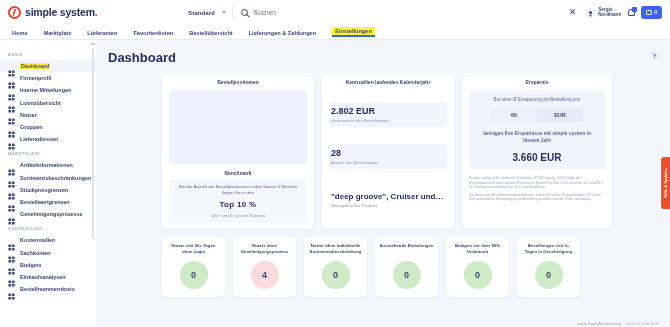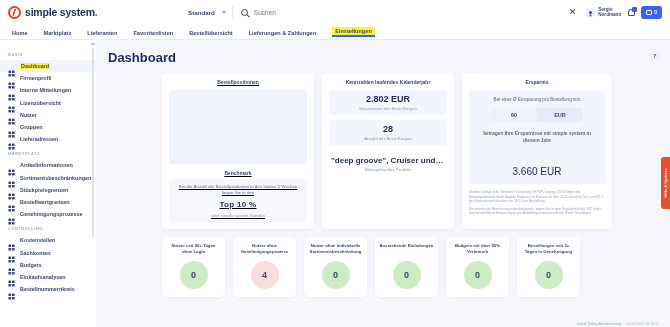--- a/index.html
+++ b/index.html
@@ -69,46 +69,46 @@
   .main{flex:1;position:relative;padding:8px 12px 0 10px;overflow:hidden;}
   .ptitle{font-size:13px;font-weight:bold;color:#1f2b5b;margin:2px 0 8px 2px;}
   .helpbtn{position:absolute;right:11px;top:11px;width:9px;height:9px;border-radius:2px;background:#eef1f9;display:flex;align-items:center;justify-content:center;cursor:pointer;}
   .helpbtn span{font-size:5px;color:#3a4673;font-weight:bold;}
 
   .row{display:flex;gap:8px;padding-left:56px;}
   .card{background:#fff;border-radius:5px;padding:6px 7px;box-shadow:0 1px 3px rgba(31,43,91,.05);}
   .c-title{font-size:5px;font-weight:bold;color:#3a4673;text-align:center;margin-bottom:5px;}
 
   
-  .card1{width:152px;text-decoration:underline;}
+  .card1{width:152px;}
   .chartbox{background:#eef2fd;border-radius:4px;height:74px;}
   .bm-title{font-size:5px;font-weight:bold;color:#3a4673;text-align:center;margin:6px 0 3px;}
   .bmbox{background:#f5f7fd;border-radius:4px;padding:5px 6px;text-align:center;}
   .bm-l1{font-size:4.4px;color:#5c6894;line-height:6px;}
   .bm-top{font-size:8px;font-weight:bold;color:#1f2b5b;margin:4px 0 4px;letter-spacing:.3px;}
   .bm-l2{font-size:4.4px;color:#8d96b5;}
 
   
   .card2{width:132px;display:flex;flex-direction:column;}
-  .kpi{background:#f2f5fd;border-radius:4px;padding:4px 2px;text-align:center;margin-bottom:5px;}
+  .kpi{background:#f2f5fd;border-radius:4px;padding:4px 2px;text-align:left;margin-bottom:5px;margin-top:12px;}
   .kpi-v{font-size:9px;font-weight:bold;color:#1f2b5b;}
   .kpi-l{font-size:4.4px;color:#8d96b5;margin-top:2px;}
   .kpi-last{padding:6px 2px 2px;background:transparent;}
   .kpi-prod{font-size:8px;font-weight:bold;color:#1f2b5b;white-space:nowrap;overflow:hidden;text-overflow:ellipsis;}
 
   
   .card3{width:150px;}
   .ersbox{background:#f2f5fd;border-radius:4px;padding:7px 8px;text-align:center;}
   .ers-l1{font-size:4.6px;color:#5c6894;}
   .ers-inputrow{display:flex;justify-content:center;margin:6px 0 8px;}
   .ers-inputgrp{display:flex;background:#e7ebf8;border-radius:3px;overflow:hidden;width:92px;}
   .ers-input{width:50%;border:0;outline:0;background:#eef1fa;font-family:inherit;font-size:5.5px;font-weight:bold;color:#3a4673;text-align:center;padding:4px 0;}
   .ers-unit{width:50%;font-size:5.5px;font-weight:bold;color:#3a4673;text-align:center;padding:4px 0;}
   .ers-l2{font-size:4.8px;color:#5c6894;font-weight:bold;line-height:7px;}
-  .ers-v{font-size:10px;font-weight:normal;color:#1f2b5b;margin-top:22px;}
+  .ers-v{font-size:10px;font-weight:bold;color:#1f2b5b;margin-top:8px;}
   .fine{font-size:3.3px;color:#9aa3c0;line-height:4.6px;margin-top:6px;}
   .fine p{margin-bottom:3px;}
 
   
   .statrow{display:flex;gap:8px;padding-left:56px;margin-top:8px;}
   .stat{background:#fff;border-radius:5px;width:63px;padding:6px 4px 8px;text-align:center;box-shadow:0 1px 3px rgba(31,43,91,.05);}
   .stat-t{font-size:4.3px;font-weight:bold;color:#3a4673;line-height:6px;height:12px;}
   .circle{width:28px;height:28px;border-radius:50%;margin:6px auto 0;display:flex;align-items:center;justify-content:center;font-size:9px;font-weight:bold;color:#3a4673;}
   .c-green{background:#cdebc4;}
   .c-red{background:#fadcdc;}

